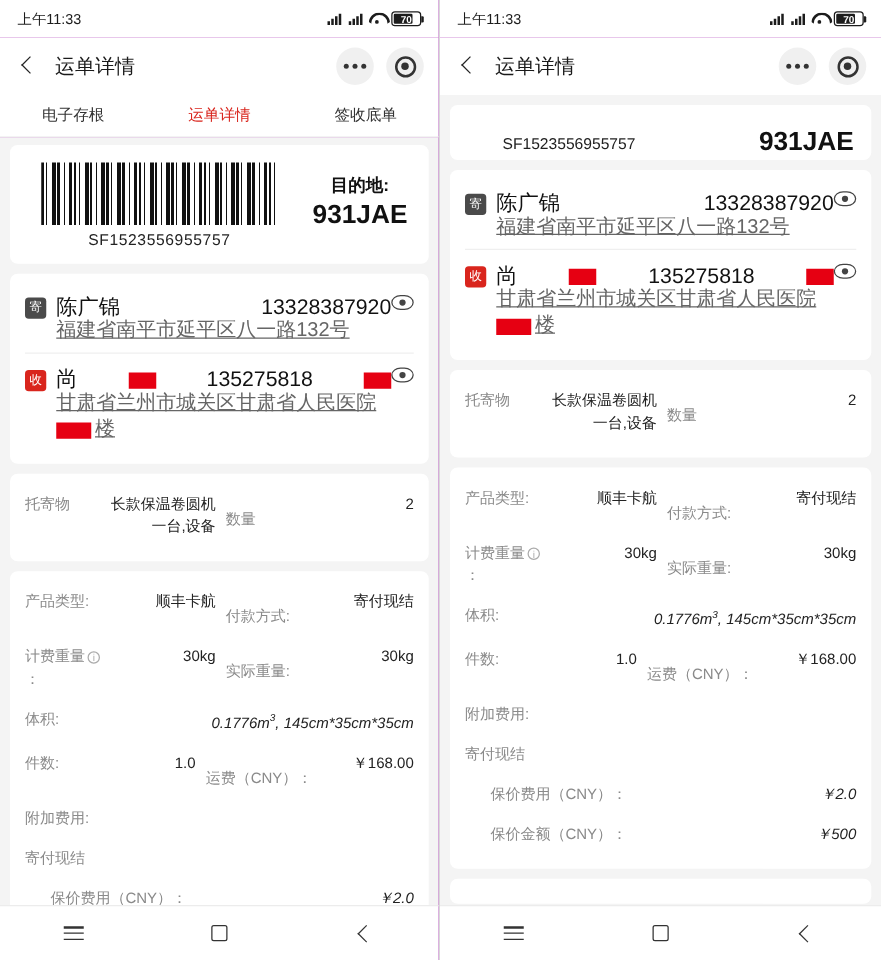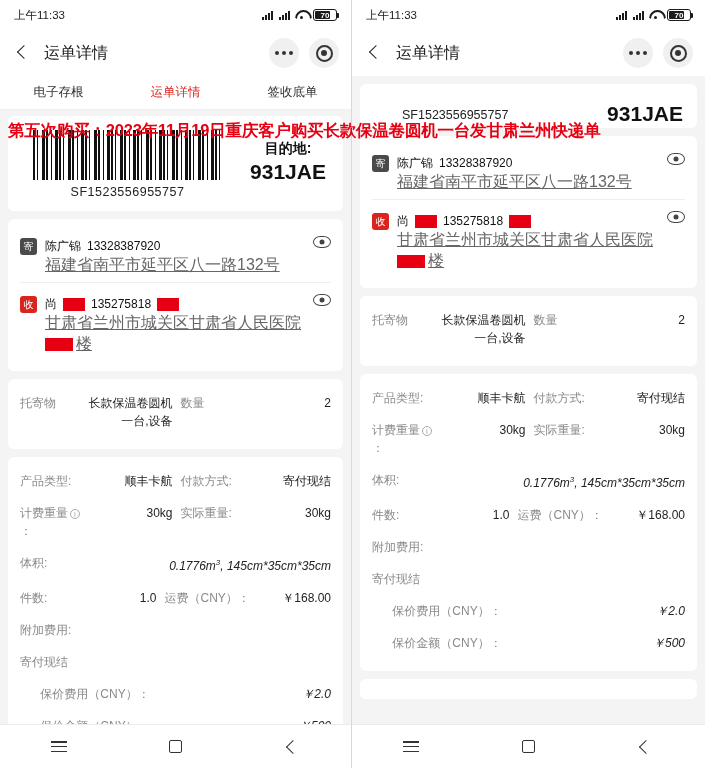--- a/index.html
+++ b/index.html
@@ -239,26 +239,27 @@
     line-height: 17px;
     text-align: center;
     margin-right: 8px;
     margin-top: 2px;
     flex: 0 0 auto;
   }
   .tag.send { background: #4a4a4a; }
   .tag.recv { background: #d9251d; }
   .addr-main { flex: 1; }
   .addr-name {
-    font-size: 12px;
+    font-size: 17px;
     color: #111;
     display: flex;
     align-items: center;
     gap: 6px;
     line-height: 20px;
+    justify-content: space-between;
   }
   .addr-detail {
     font-size: 16px;
     color: #666;
     margin-top: 0;
     display: flex;
     align-items: center;
     gap: 3px;
     flex-wrap: wrap;
     line-height: 18px;
@@ -294,21 +295,21 @@
   
   .kv {
     display: flex;
     align-items: flex-start;
     font-size: 12px;
     padding: 7px 0;
     line-height: 18px;
   }
   .kv .k { color: #8a8a8a; flex: 0 0 66px; }
   .kv .v { color: #222; flex: 1; text-align: right; padding-right: 8px; }
-  .kv .k2 { color: #8a8a8a; flex: 0 0 64px; }
+  .kv .k2 { color: #8a8a8a; flex: 0 0 64px; margin-top: 12px; }
   .kv .v2 { color: #222; flex: 1; text-align: right; }
   .kv .v-full { color: #222; flex: 1; text-align: right; font-style: italic; }
   .kv.single .k { flex: 0 0 auto; text-align: center; }
   .kv.single .v-full { text-align: right; }
   .info-i {
     display: inline-block;
     width: 10px; height: 10px;
     border: 1px solid #aaa;
     border-radius: 50%;
     font-size: 8px;
@@ -710,14 +711,13 @@
         </div>
       <div class="bn-item">
           <span class="bn-square"></span>
         </div>
       <div class="bn-item">
           <span class="bn-back"></span>
         </div>
     </div>
   </div>
 
-  <div class="overlay-banner">第五次购买：2023年11月19日重庆客户购买长款保温卷圆机一台发甘肃兰州快递单</div>
 </div>
 
 </body></html>

